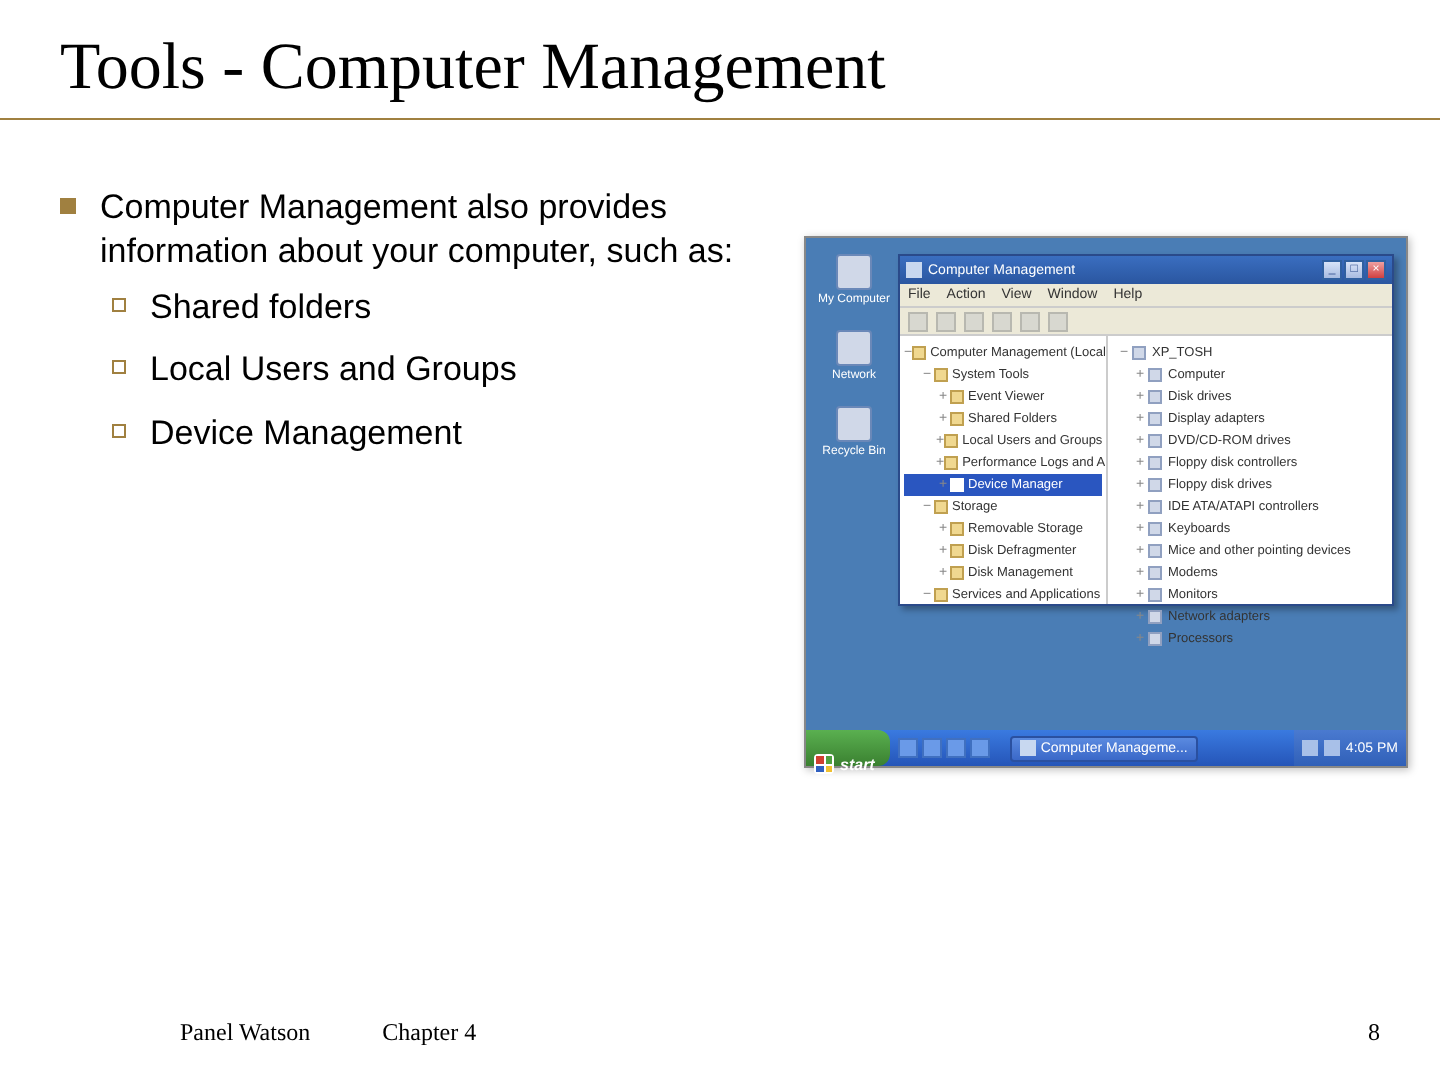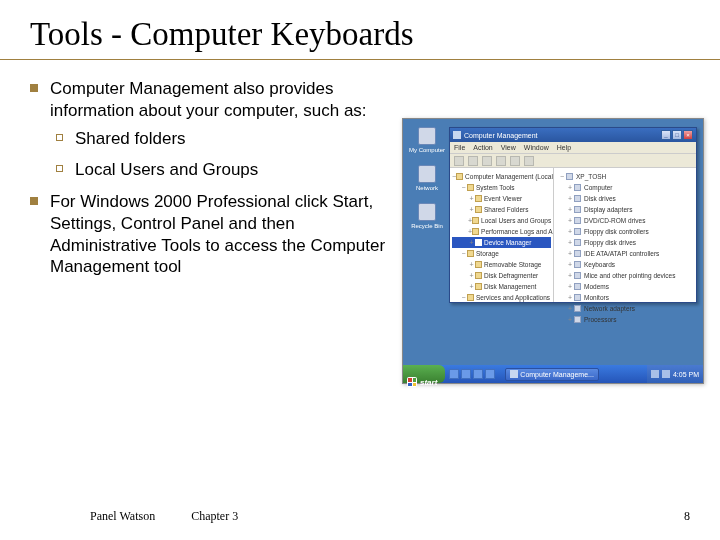--- a/index.html
+++ b/index.html
@@ -25,21 +25,21 @@
     display: flex;
     padding: 18px 10px 0 30px;
   }
   .text-col {
     width: 358px;
   }
   .bullet-row {
     display: flex;
     margin-bottom: 6px;
   }
-  .bullet-row.level1 { padding-left: 0; }
+  .bullet-row.level1 { padding-left: 0; margin-top: 15px; }
   .bullet-row.level2 { padding-left: 26px; }
   .bmarker1 {
     width: 8px; height: 8px;
     background: #a08040;
     margin-top: 6px;
     margin-right: 12px;
     flex-shrink: 0;
   }
   .bmarker2 {
     width: 7px; height: 7px;
@@ -289,46 +289,46 @@
     margin-left: auto;
     font-family: "Times New Roman", Times, serif;
     font-size: 12px;
     color: #000;
   }
 </style>
 </head>
 <body>
 
 <div class="title-area">
-  <h1>Tools - Computer Keyboards</h1>
+  <h1>Tools - Computer Management</h1>
 </div>
 
 <div class="content">
   <div class="text-col">
 
     <div class="bullet-row level1">
       <div class="bmarker1"></div>
       <div class="btext">Computer Management also provides information about your computer, such as:</div>
     </div>
 
     <div class="sub-group">
       <div class="bullet-row level2">
         <div class="bmarker2"></div>
         <div class="btext">Shared folders</div>
       </div>
       <div class="bullet-row level2">
         <div class="bmarker2"></div>
         <div class="btext">Local Users and Groups</div>
       </div>
+      <div class="bullet-row level2">
+        <div class="bmarker2"></div>
+        <div class="btext">Device Management</div>
+      </div>
     </div>
 
-    <div class="bullet-row level1">
-      <div class="bmarker1"></div>
-      <div class="btext">For Windows 2000 Professional click Start, Settings, Control Panel and then Administrative Tools to access the Computer Management tool</div>
-    </div>
 
   </div>
 
   <div class="image-col">
     <div class="screenshot">
       <div class="desktop-bg"></div>
 
       <div class="desktop-icon" style="left:4px; top:8px;">
         <div class="ico"></div>
         <div>My Computer</div>
@@ -530,15 +530,15 @@
           <div class="tr"></div>
           <div class="clock">4:05 PM</div>
         </div>
       </div>
     </div>
   </div>
 </div>
 
 <div class="footer">
   <div class="f-mid">Panel Watson</div>
-  <div class="f-chap">Chapter 3</div>
+  <div class="f-chap">Chapter 4</div>
   <div class="f-page">8</div>
 </div>
 
 </body></html>

